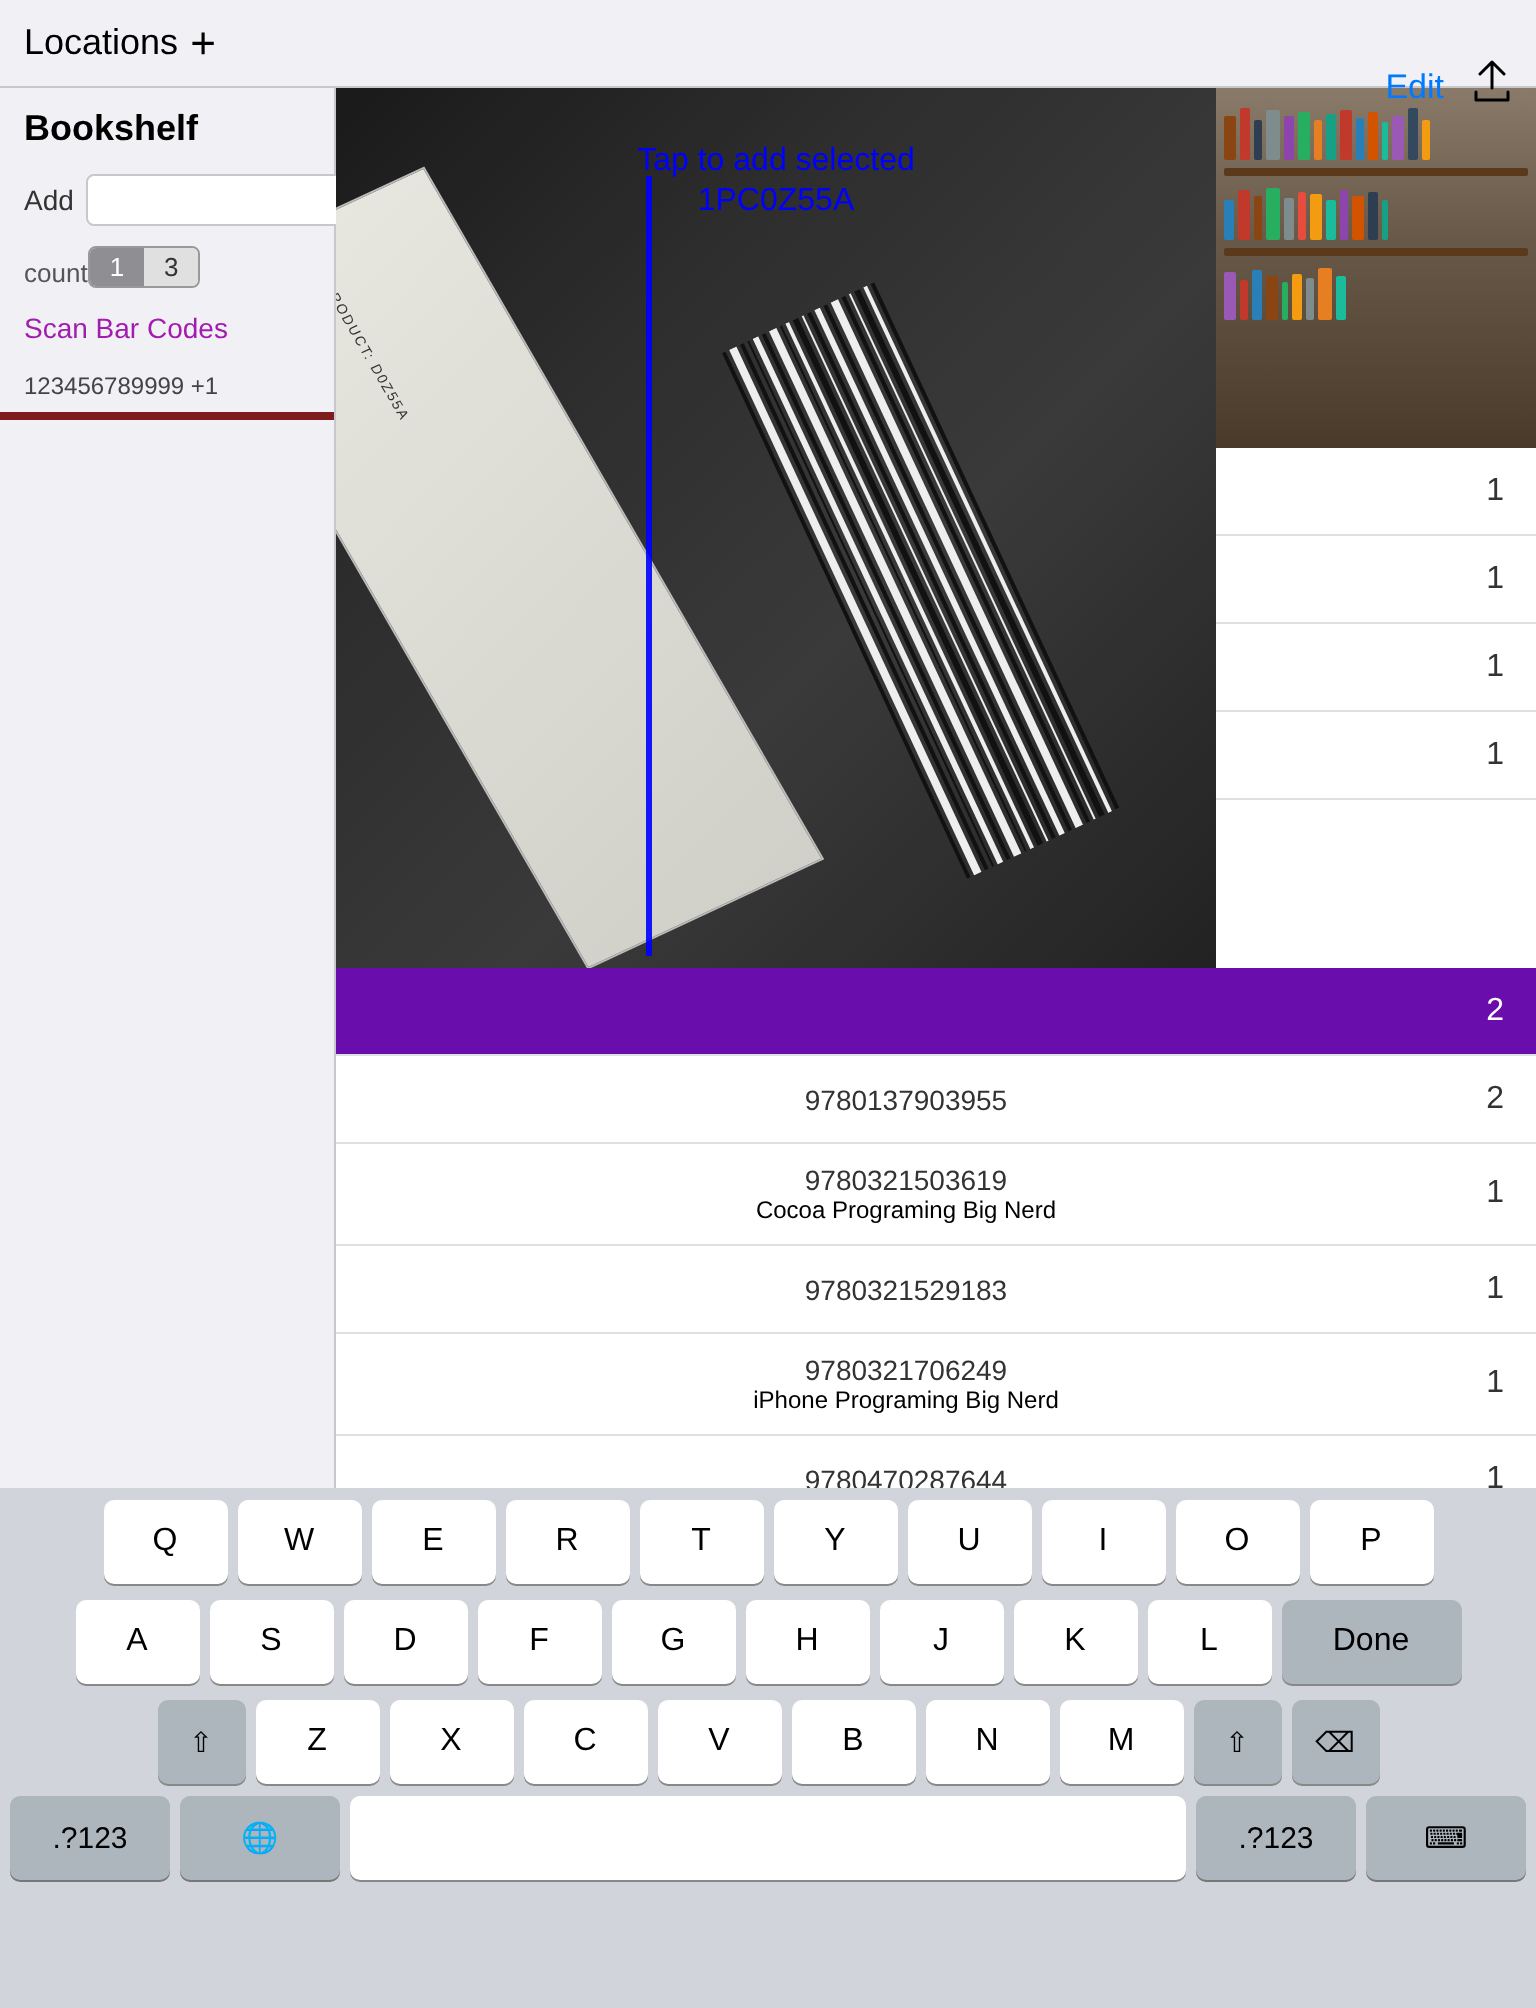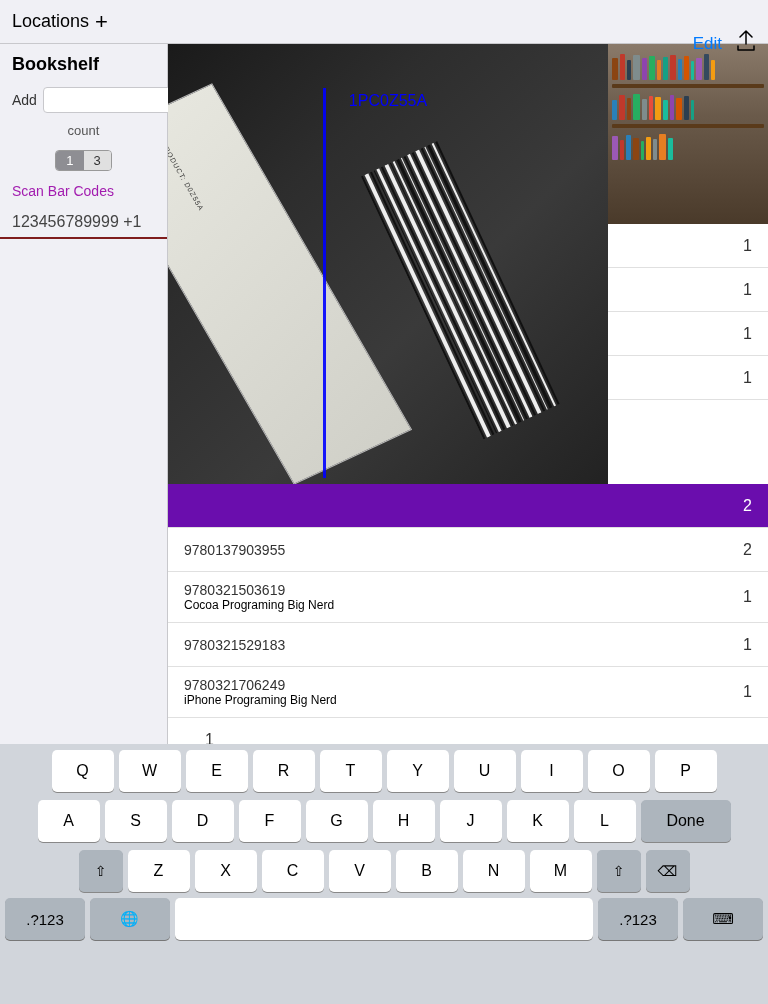--- a/index.html
+++ b/index.html
@@ -88,24 +88,23 @@
       height: 26px;
       border: 1px solid #c8c8cc;
       border-radius: 4px;
       background: white;
       padding: 0 4px;
       font-size: 14px;
     }
 
     .count-row {
       display: flex;
-      align-items: center;
+      align-items: flex-end;
       padding: 4px 12px;
-      gap: 12px;
-      flex-direction: column;
+      gap: 0;
     }
     .count-label {
       font-size: 13px;
       color: #555;
     }
     .count-seg {
       display: flex;
       border: 1px solid #999;
       border-radius: 4px;
       overflow: hidden;
@@ -123,23 +122,23 @@
 
     .scan-bar-codes {
       margin: 8px 12px;
       color: #a21caf;
       font-size: 14px;
       font-weight: 500;
     }
 
     .barcode-item {
       padding: 6px 12px;
-      font-size: 16px;
+      font-size: 12px;
       color: #444;
-      border-bottom: 2px solid #7f1d1d;
+      border-bottom: 4px solid #7f1d1d;
     }
 
     
     .scanner-overlay {
       position: absolute;
       top: 44px;
       left: 168px;
       width: 440px;
       height: 440px;
       background: #222;
@@ -232,20 +231,21 @@
       border-bottom: 1px solid #e0e0e0;
       min-height: 44px;
     }
     .list-row.highlighted {
       background: #6a0dad;
     }
     .list-row-info {
       display: flex;
       flex-direction: column;
       flex: 1;
+      align-items: center;
     }
     .list-row-isbn {
       font-size: 14px;
       color: #333;
     }
     .list-row-title {
       font-size: 12px;
       color: #000000;
     }
     .list-row.highlighted .list-row-isbn,
@@ -440,20 +440,21 @@
       <div style="width:4px;background:#eee;height:100%"></div>
       <div style="width:2px;background:#111;height:100%"></div>
       <div style="width:1px;background:#eee;height:100%"></div>
       <div style="width:3px;background:#111;height:100%"></div>
       <div style="width:2px;background:#eee;height:100%"></div>
       <div style="width:2px;background:#111;height:100%"></div>
     </div>
 
     <div class="scan-line"></div>
 
+    <div class="scan-prompt">Tap to add selected</div>
     <div class="scan-code-text">1PC0Z55A</div>
   </div>
 </div>
 
 <div class="right-top-panel">
   <div class="bookshelf-img">
 
     <div style="padding:8px 4px;display:flex;flex-direction:column;gap:4px;">
       <div style="display:flex;gap:2px;align-items:flex-end;height:28px;">
         <div style="width:6px;height:22px;background:#8B4513;border-radius:1px;"></div>
@@ -551,20 +552,23 @@
 
   <div class="list-row">
     <div class="list-row-info">
       <span class="list-row-isbn">9780321706249</span>
       <span class="list-row-title">iPhone Programing Big Nerd</span>
     </div>
     <span class="list-row-count">1</span>
   </div>
 
   <div class="list-row">
+    <div class="list-row-info">
+      <span class="list-row-isbn">9780470287644</span>
+    </div>
     <span class="list-row-count">1</span>
   </div>
 </div>
 
 <div class="keyboard">
 
   <div class="kb-row">
     <div class="kb-key">Q</div>
     <div class="kb-key">W</div>
     <div class="kb-key">E</div>

